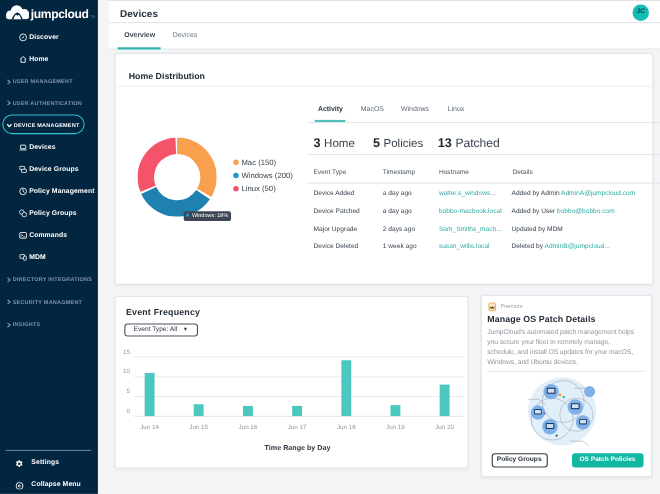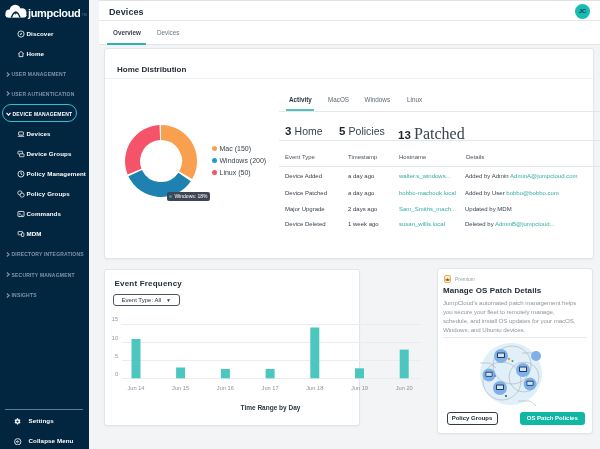--- a/index.html
+++ b/index.html
@@ -21,21 +21,21 @@
   #header .title { position:absolute; left:10px; top:7px; font-size:9px; font-weight:bold; color:#243240; letter-spacing:0.1px; }
   #avatar { position:absolute; left:476px; top:4px; width:15px; height:15px; border-radius:50%; background:#16bcb2; color:#14354d; font-size:6px; font-weight:bold; text-align:center; line-height:15px; }
 
   
   #tabbar { position:absolute; left:99px; top:21px; right:0; height:24px; background:#fff; border-bottom:1px solid #e4e7ea; z-index:3; }
   #tabbar .tab { position:absolute; top:8px; font-size:6.3px; color:#3a4450; font-weight:bold; }
 
   
   .card { position:absolute; background:#fff; border:1px solid #e2e5e9; border-radius:3px; box-shadow:0 1px 2px rgba(0,0,0,0.04); }
   #card1 { left:103.5px; top:48px; width:490px; height:211px; }
-  #card2 { left:103.5px; top:269px; width:256px; height:157px; }
+  #card2 { left:103.5px; top:269px; width:322px; height:157px; }
   #card3 { left:436.5px; top:267.5px; width:156px; height:166px; }
 
   .tealink { color:#34aca4; }
   .cell { position:absolute; font-size:6px; color:#39434e; white-space:nowrap; }
   .hcell { position:absolute; font-size:6px; color:#4a545f; white-space:nowrap; }
   .sep { position:absolute; left:174.5px; width:412px; border-top:1px solid #eff1f4; }
 </style>
 </head>
 <body>
 
@@ -210,21 +210,21 @@
 
   <div class="abs" style="left:184.5px; top:47px; font-size:6.3px; color:#2b3540; font-weight:bold;">Activity</div>
   <div class="abs" style="left:223.5px; top:47px; font-size:6.3px; color:#5d6873;">MacOS</div>
   <div class="abs" style="left:260px; top:47px; font-size:6.3px; color:#5d6873;">Windows</div>
   <div class="abs" style="left:302.5px; top:47px; font-size:6.3px; color:#5d6873;">Linux</div>
   <div class="abs" style="left:174.5px; top:61.5px; width:412px; border-top:1px solid #e4e7ea;"></div>
   <div class="abs" style="left:181.5px; top:60px; width:28px; height:2px; background:#53c1bc;"></div>
 
   <div class="abs" style="left:180.5px; top:76px; font-size:11.5px; font-weight:bold; color:#1c242d;">3 <span style="font-size:10.5px; font-weight:normal; color:#39434e;">Home</span></div>
   <div class="abs" style="left:234.5px; top:76px; font-size:11.5px; font-weight:bold; color:#1c242d;">5 <span style="font-size:10.5px; font-weight:normal; color:#39434e;">Policies</span></div>
-  <div class="abs" style="left:293.5px; top:76px; font-size:11.5px; font-weight:bold; color:#1c242d;">13 <span style="font-size:16px; font-weight:normal; color:#39434e;font-family:Liberation Serif, serif;">Patched</span></div>
+  <div class="abs" style="left:293.5px; top:76px; font-size:11.5px; font-weight:bold; color:#1c242d;">13 <span style="font-size:11px; font-weight:normal; color:#39434e;">Patched</span></div>
 
   <div class="sep" style="top:91px; border-color:#e3e6ea;"></div>
   <div class="hcell" style="left:180.5px; top:105px;">Event Type</div>
   <div class="hcell" style="left:243.5px; top:105px;">Timestamp</div>
   <div class="hcell" style="left:294.5px; top:105px;">Hostname</div>
   <div class="hcell" style="left:361.5px; top:105px;">Details</div>
   <div class="sep" style="top:117px; border-color:#e3e6ea;"></div>
 
   <div class="cell" style="left:180.5px; top:124px;">Device Added</div>
   <div class="cell" style="left:243.5px; top:124px;">a day ago</div>

